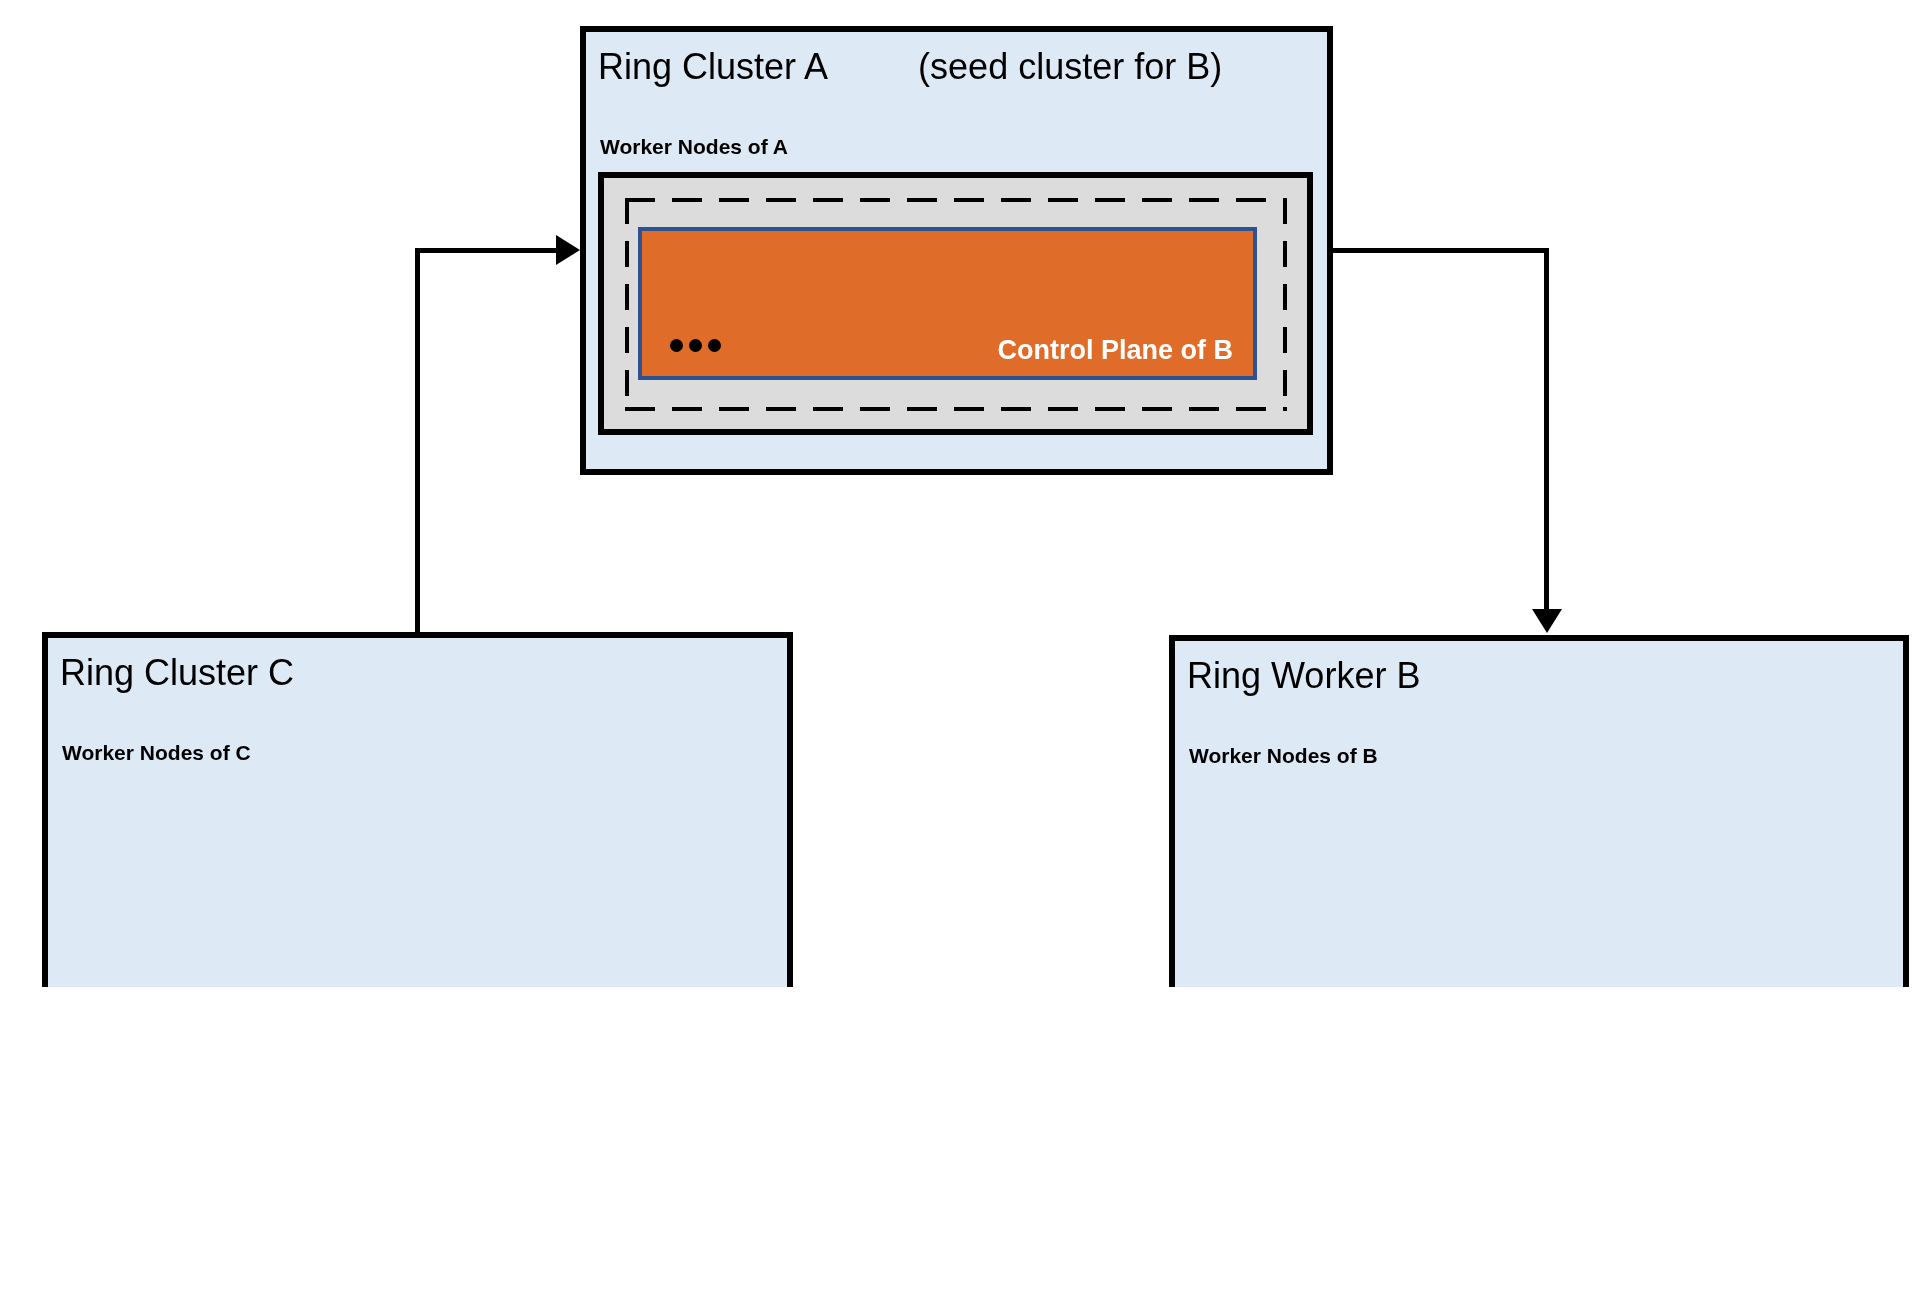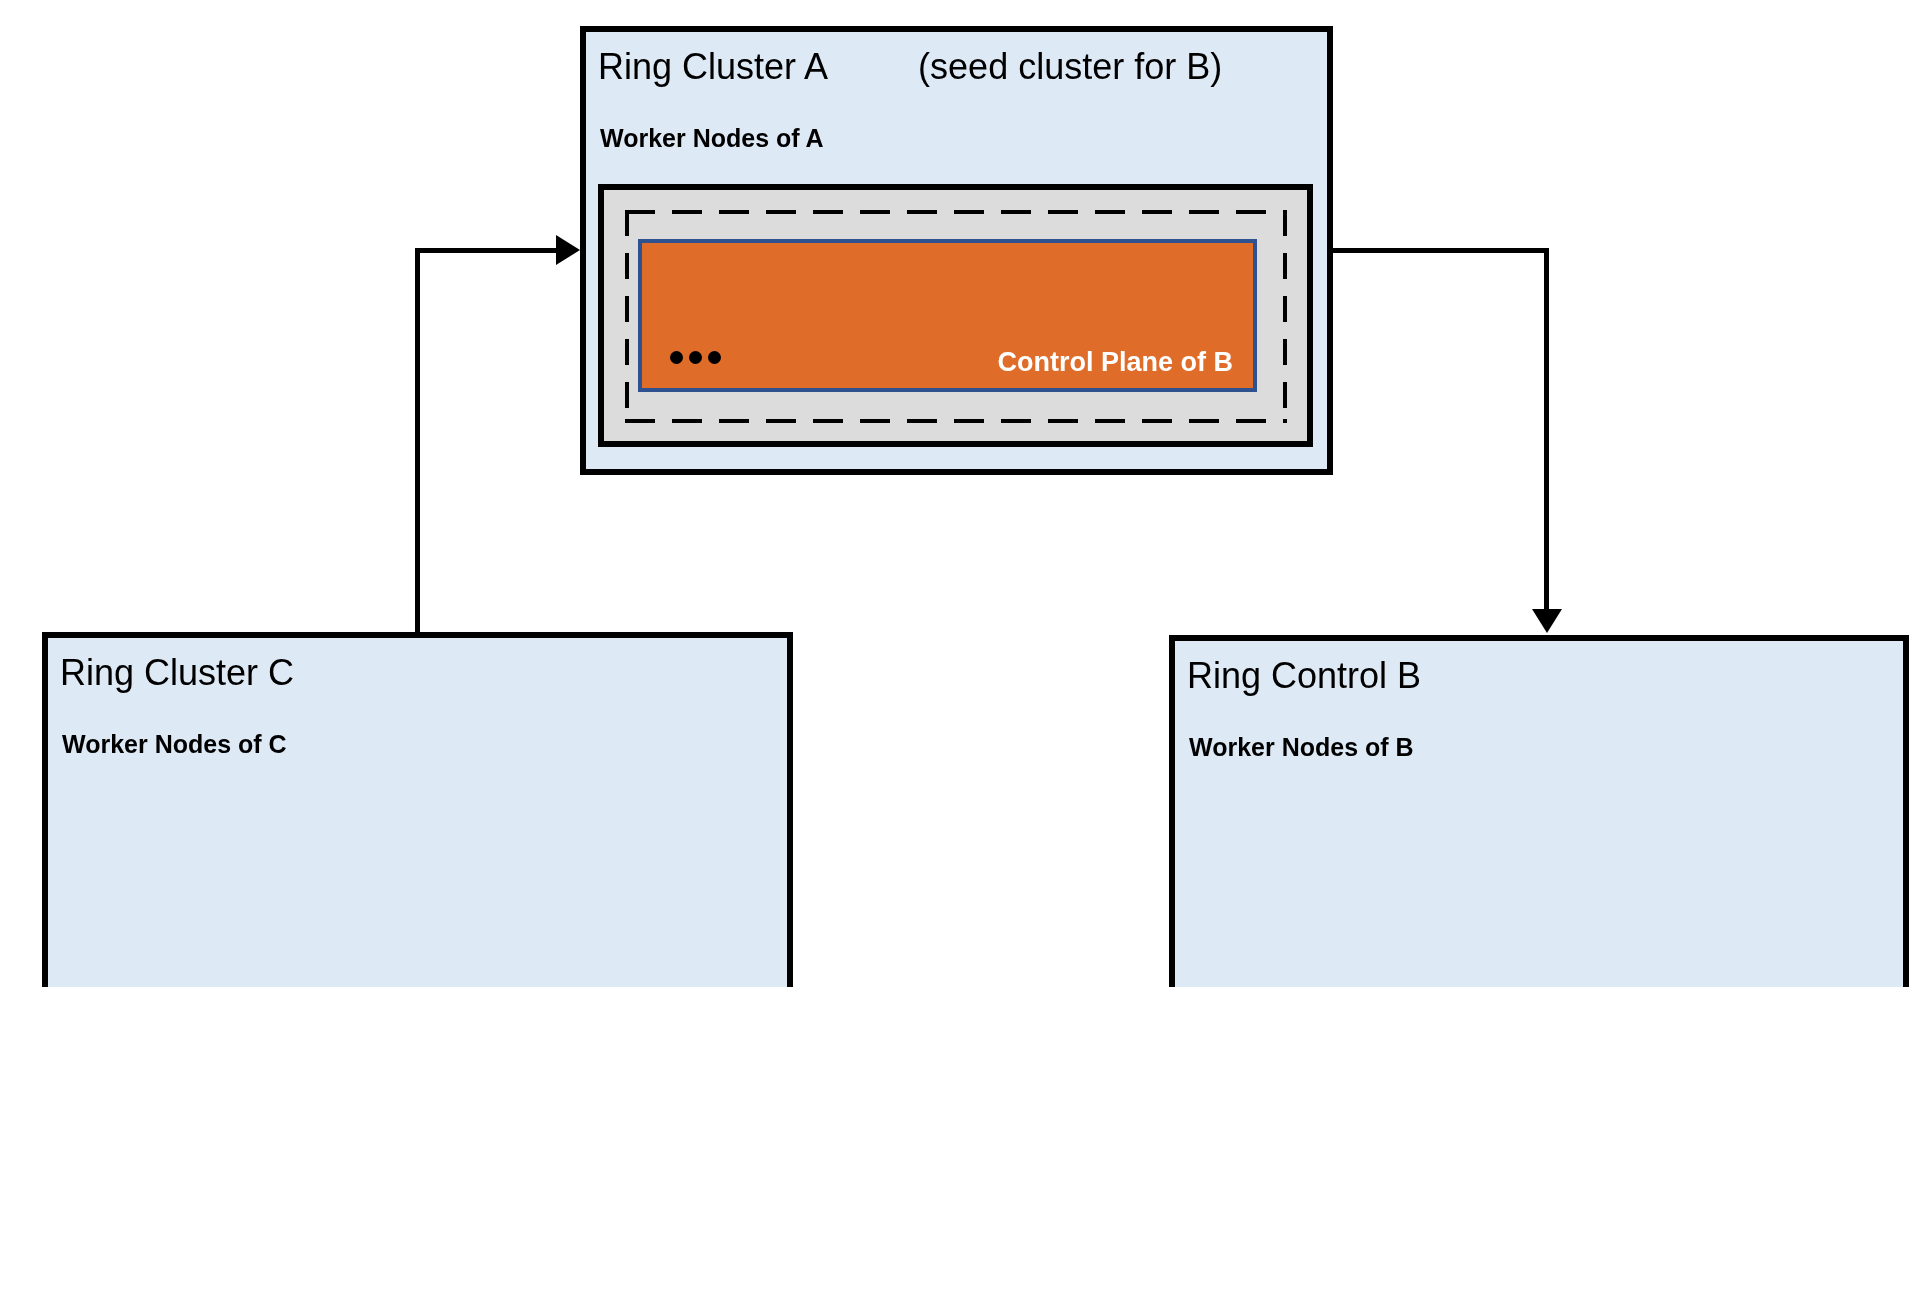--- a/index.html
+++ b/index.html
@@ -39,30 +39,30 @@
     left: 12px; top: 14px; right: 8px;
     display: flex;
     align-items: baseline;
     gap: 90px;
     font-size: 36px;
     line-height: 1.15;
     white-space: nowrap;
   }
   .worker-label {
     position: absolute;
-    left: 14px; top: 92px;
-    font-size: 25px;
+    left: 14px; top: 103px;
+    font-size: 21px;
     font-weight: bold;
     white-space: nowrap;
   }
 
   .nodes-box {
     position: absolute;
     left: 12px; right: 14px;
-    top: 152px; height: 263px;
+    top: 140px; height: 263px;
     background: var(--node_fill);
     border: 6px solid var(--cluster_border);
   }
 
   
   .dashed-ring {
     position: absolute;
     left: 21px; top: 20px; right: 20px; bottom: 18px;
     background:
       repeating-linear-gradient(90deg, var(--line_color) 0 30px, transparent 30px 47px) left top / 100% 4px no-repeat,
@@ -148,21 +148,21 @@
 
   <div class="cluster cluster-c">
     <div class="cluster-title">
       <span>Ring Cluster C</span>
     </div>
     <div class="worker-label">Worker Nodes of C</div>
   </div>
 
   <div class="cluster cluster-b">
     <div class="cluster-title">
-      <span>Ring Control B</span>
+      <span>Ring Worker B</span>
     </div>
     <div class="worker-label">Worker Nodes of B</div>
   </div>
 
   <div class="line l-ca-v"></div>
   <div class="line l-ca-h"></div>
   <div class="head head-right h-ca"></div>
 
   <div class="line l-ab-h"></div>
   <div class="line l-ab-v"></div>

